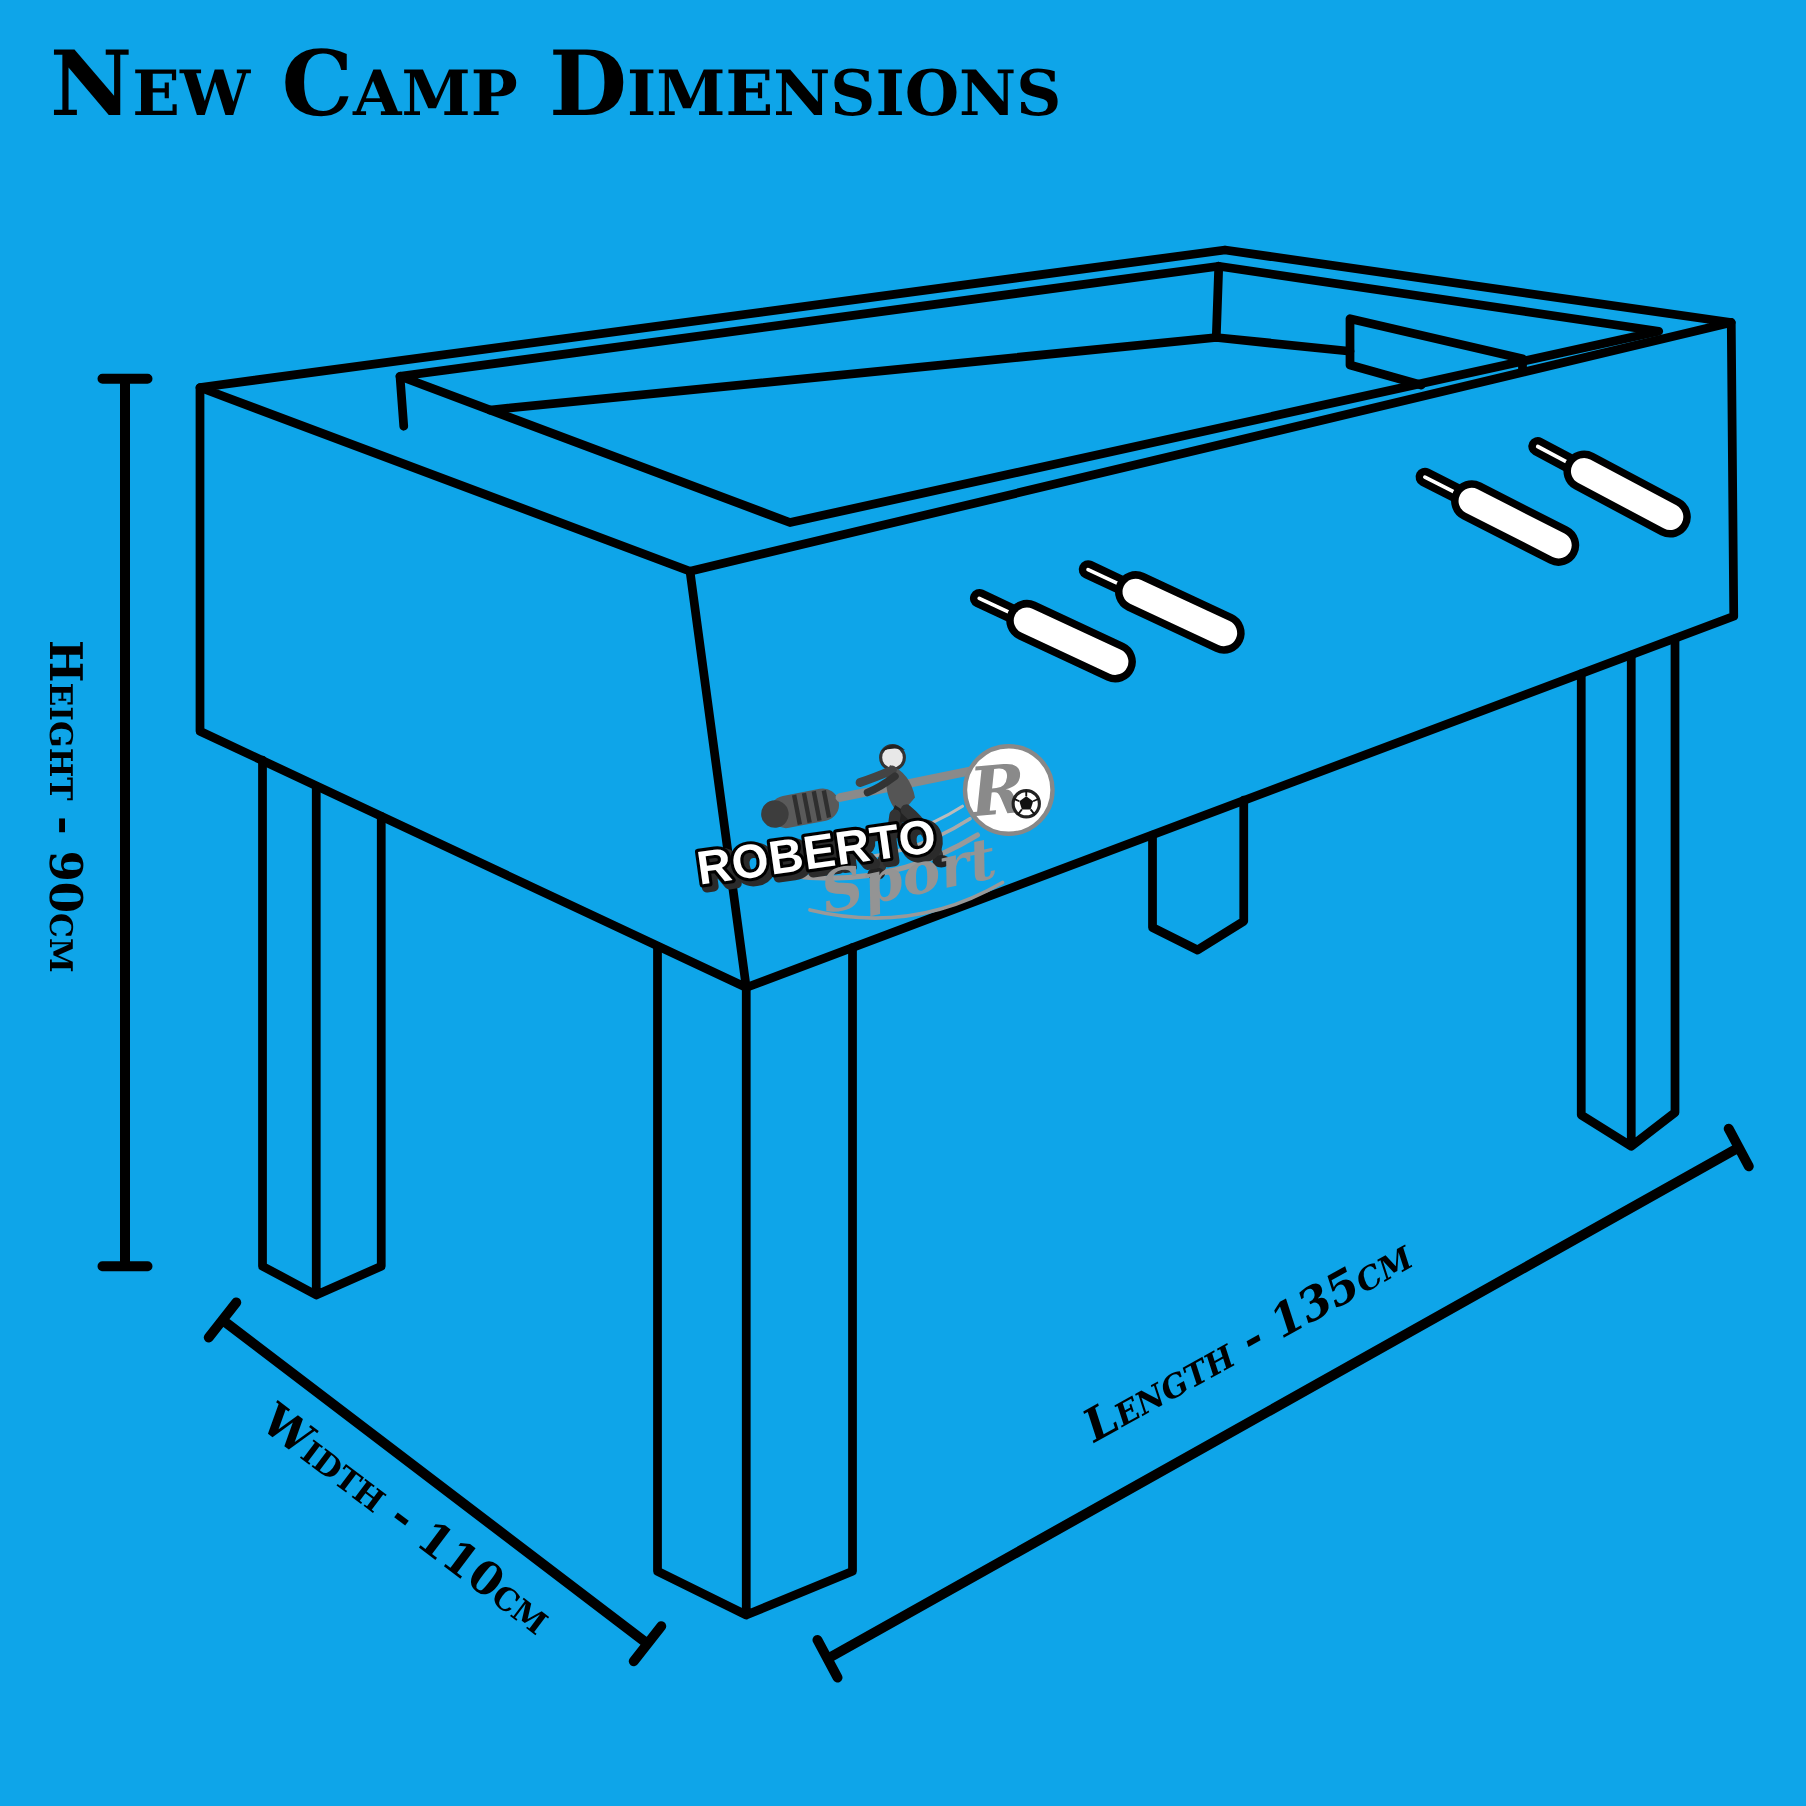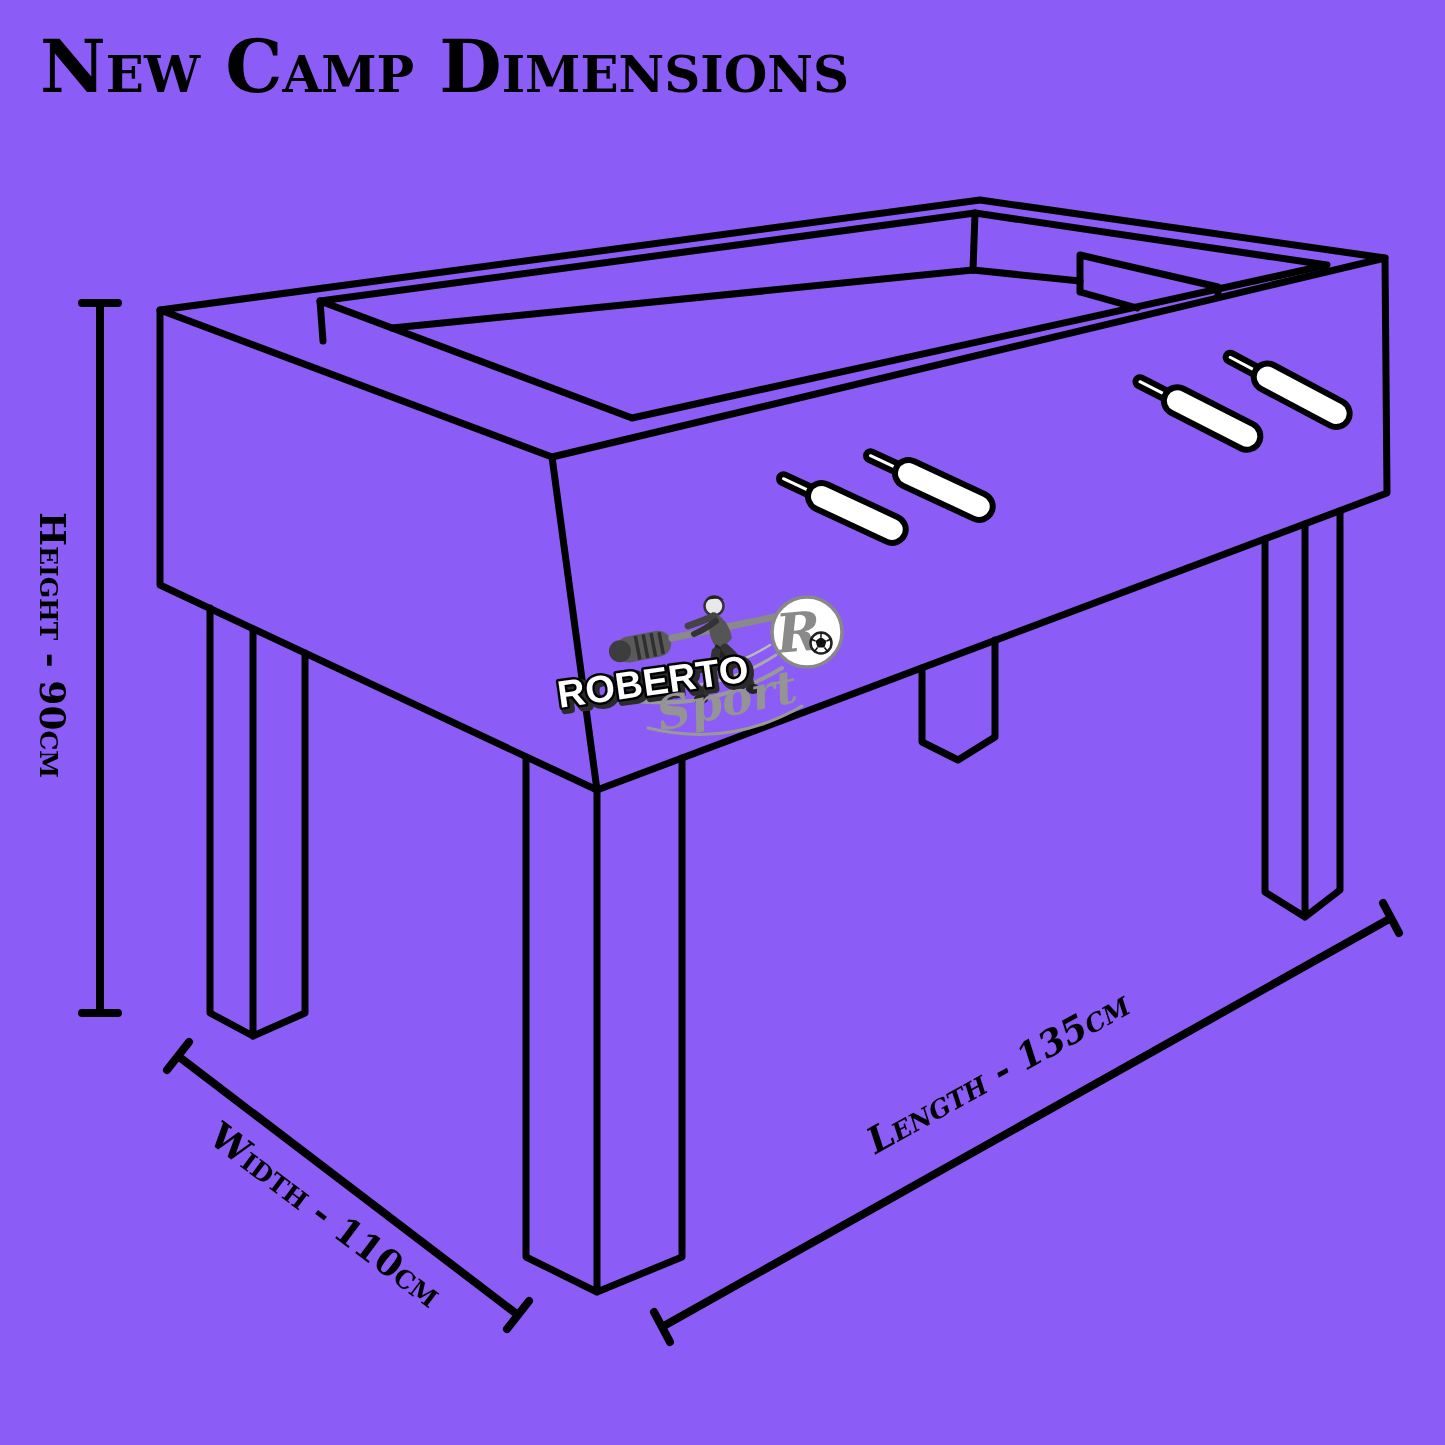--- a/index.html
+++ b/index.html
@@ -1,20 +1,20 @@
 <!DOCTYPE html>
 <html><head>
 <meta charset="utf-8">
 <style>
   html, body { margin: 0; padding: 0; background: #ffffff; }
   .stage {
     position: relative;
     width: 1445px;
     height: 1445px;
-    background: #8b5cf6;
+    background: #0ea5e9;
     overflow: hidden;
     font-family: "DejaVu Serif", serif;
   }
   svg text { user-select: none; }
   .title-text {
     font-family: "DejaVu Serif", serif;
     font-variant: small-caps;
     font-weight: 700;
     font-size: 72px;
     letter-spacing: 0px;

